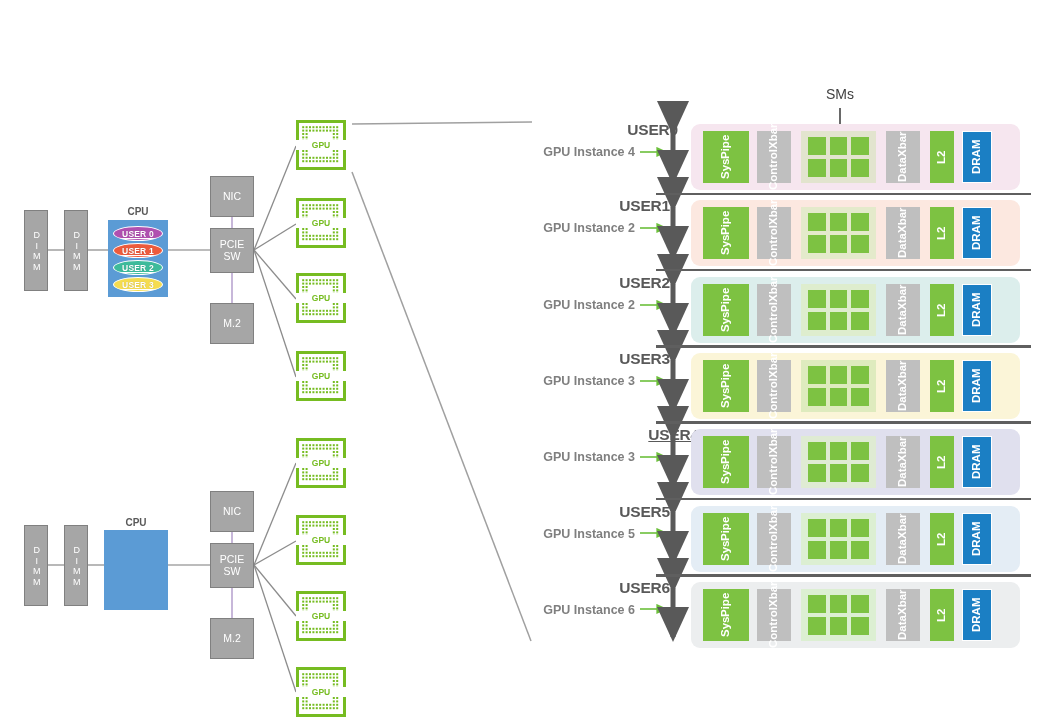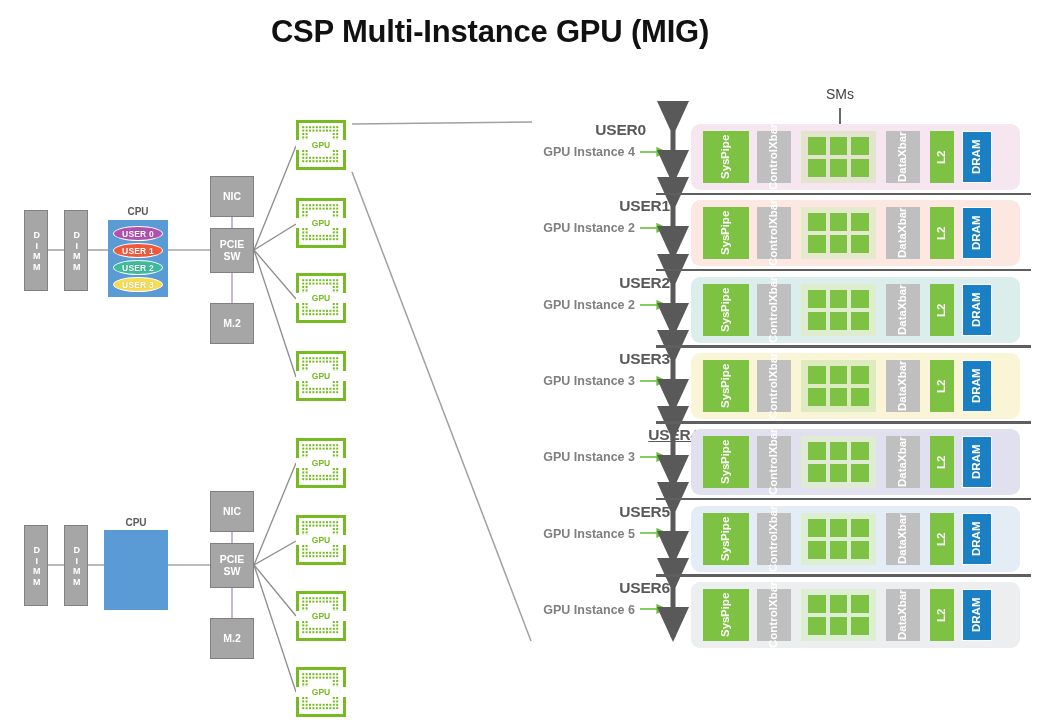--- a/index.html
+++ b/index.html
@@ -34,21 +34,21 @@
     letter-spacing: -0.2px;
   }
 
   
   .gbox {
     position: absolute;
     background: #A6A6A6;
     border: 1.5px solid #808080;
     box-sizing: border-box;
     color: #ffffff;
-    font-weight: bold;
+    font-weight: normal;
     display: flex;
     align-items: center;
     justify-content: center;
     text-align: center;
     line-height: 1.05;
   }
   .dimm {
     background: #A6A6A6;
     border: 1.5px solid #808080;
     writing-mode: vertical-rl;
@@ -79,20 +79,21 @@
     border: 1.6px solid #ffffff;
     box-sizing: border-box;
     color: #ffffff;
     font-size: 8.5px;
     font-weight: bold;
     display: flex;
     align-items: center;
     justify-content: center;
     letter-spacing: 0.2px;
     text-shadow: 0 0 1px rgba(0,0,0,.25);
+    text-decoration: underline;
   }
 
   
   .gpuchip {
     position: absolute;
     width: 50px;
     height: 50px;
     box-sizing: border-box;
   }
   .gpuchip .frame {
@@ -188,21 +189,20 @@
     width: 1041px;
     height: 722px;
     pointer-events: none;
   }
 </style>
 </head>
 <body>
 
 <div id="stage">
 
-  <div id="page-title">CSP Multi-Instance GPU (MIG)</div>
 
   <svg class="overlay" viewBox="0 0 1041 722">
     <defs>
       <marker id="gArrow" markerWidth="7" markerHeight="7" refX="6" refY="3.2" orient="auto">
         <path d="M0,0 L7,3.2 L0,6.4 z" fill="#6BBF3A"></path>
       </marker>
       <marker id="dArrow" markerWidth="7" markerHeight="7" refX="6" refY="3.2" orient="auto">
         <path d="M0,0 L7,3.2 L0,6.4 z" fill="#595959"></path>
       </marker>
     </defs>
@@ -942,21 +942,21 @@
             <rect x="31.80" y="35.20" width="2" height="2"></rect>
             <rect x="35.20" y="35.20" width="2" height="2"></rect>
           </g>
         </svg></div>
     <div class="lbl">GPU</div>
   </div>
 
   <div class="sms-callout" style="left:800px;top:86px;width:80px;">SMs</div>
 
   <div id="rows-host">
-      <div class="user-label" style="left:536px;top:121px;width:110px;">USER0</div>
+      <div class="user-label" style="left:568px;top:121px;width:110px;">USER0</div>
       <div class="inst-label" style="left:470px;top:145px;width:165px;">GPU Instance 4</div>
       <div class="row-card" style="left:691px;top:124px;width:329px;height:66px;background:#F6E6EF;"></div>
       <div class="unit green" style="left:703px;top:131px;width:46px;height:52px;">
         <span style="display: block;">Sys</span>
         <span style="display: block;">Pipe</span>
       </div>
       <div class="unit gray" style="left:757px;top:131px;width:34px;height:52px;">
         <span style="display: block;">Control</span>
         <span style="display: block;">Xbar</span>
       </div>

